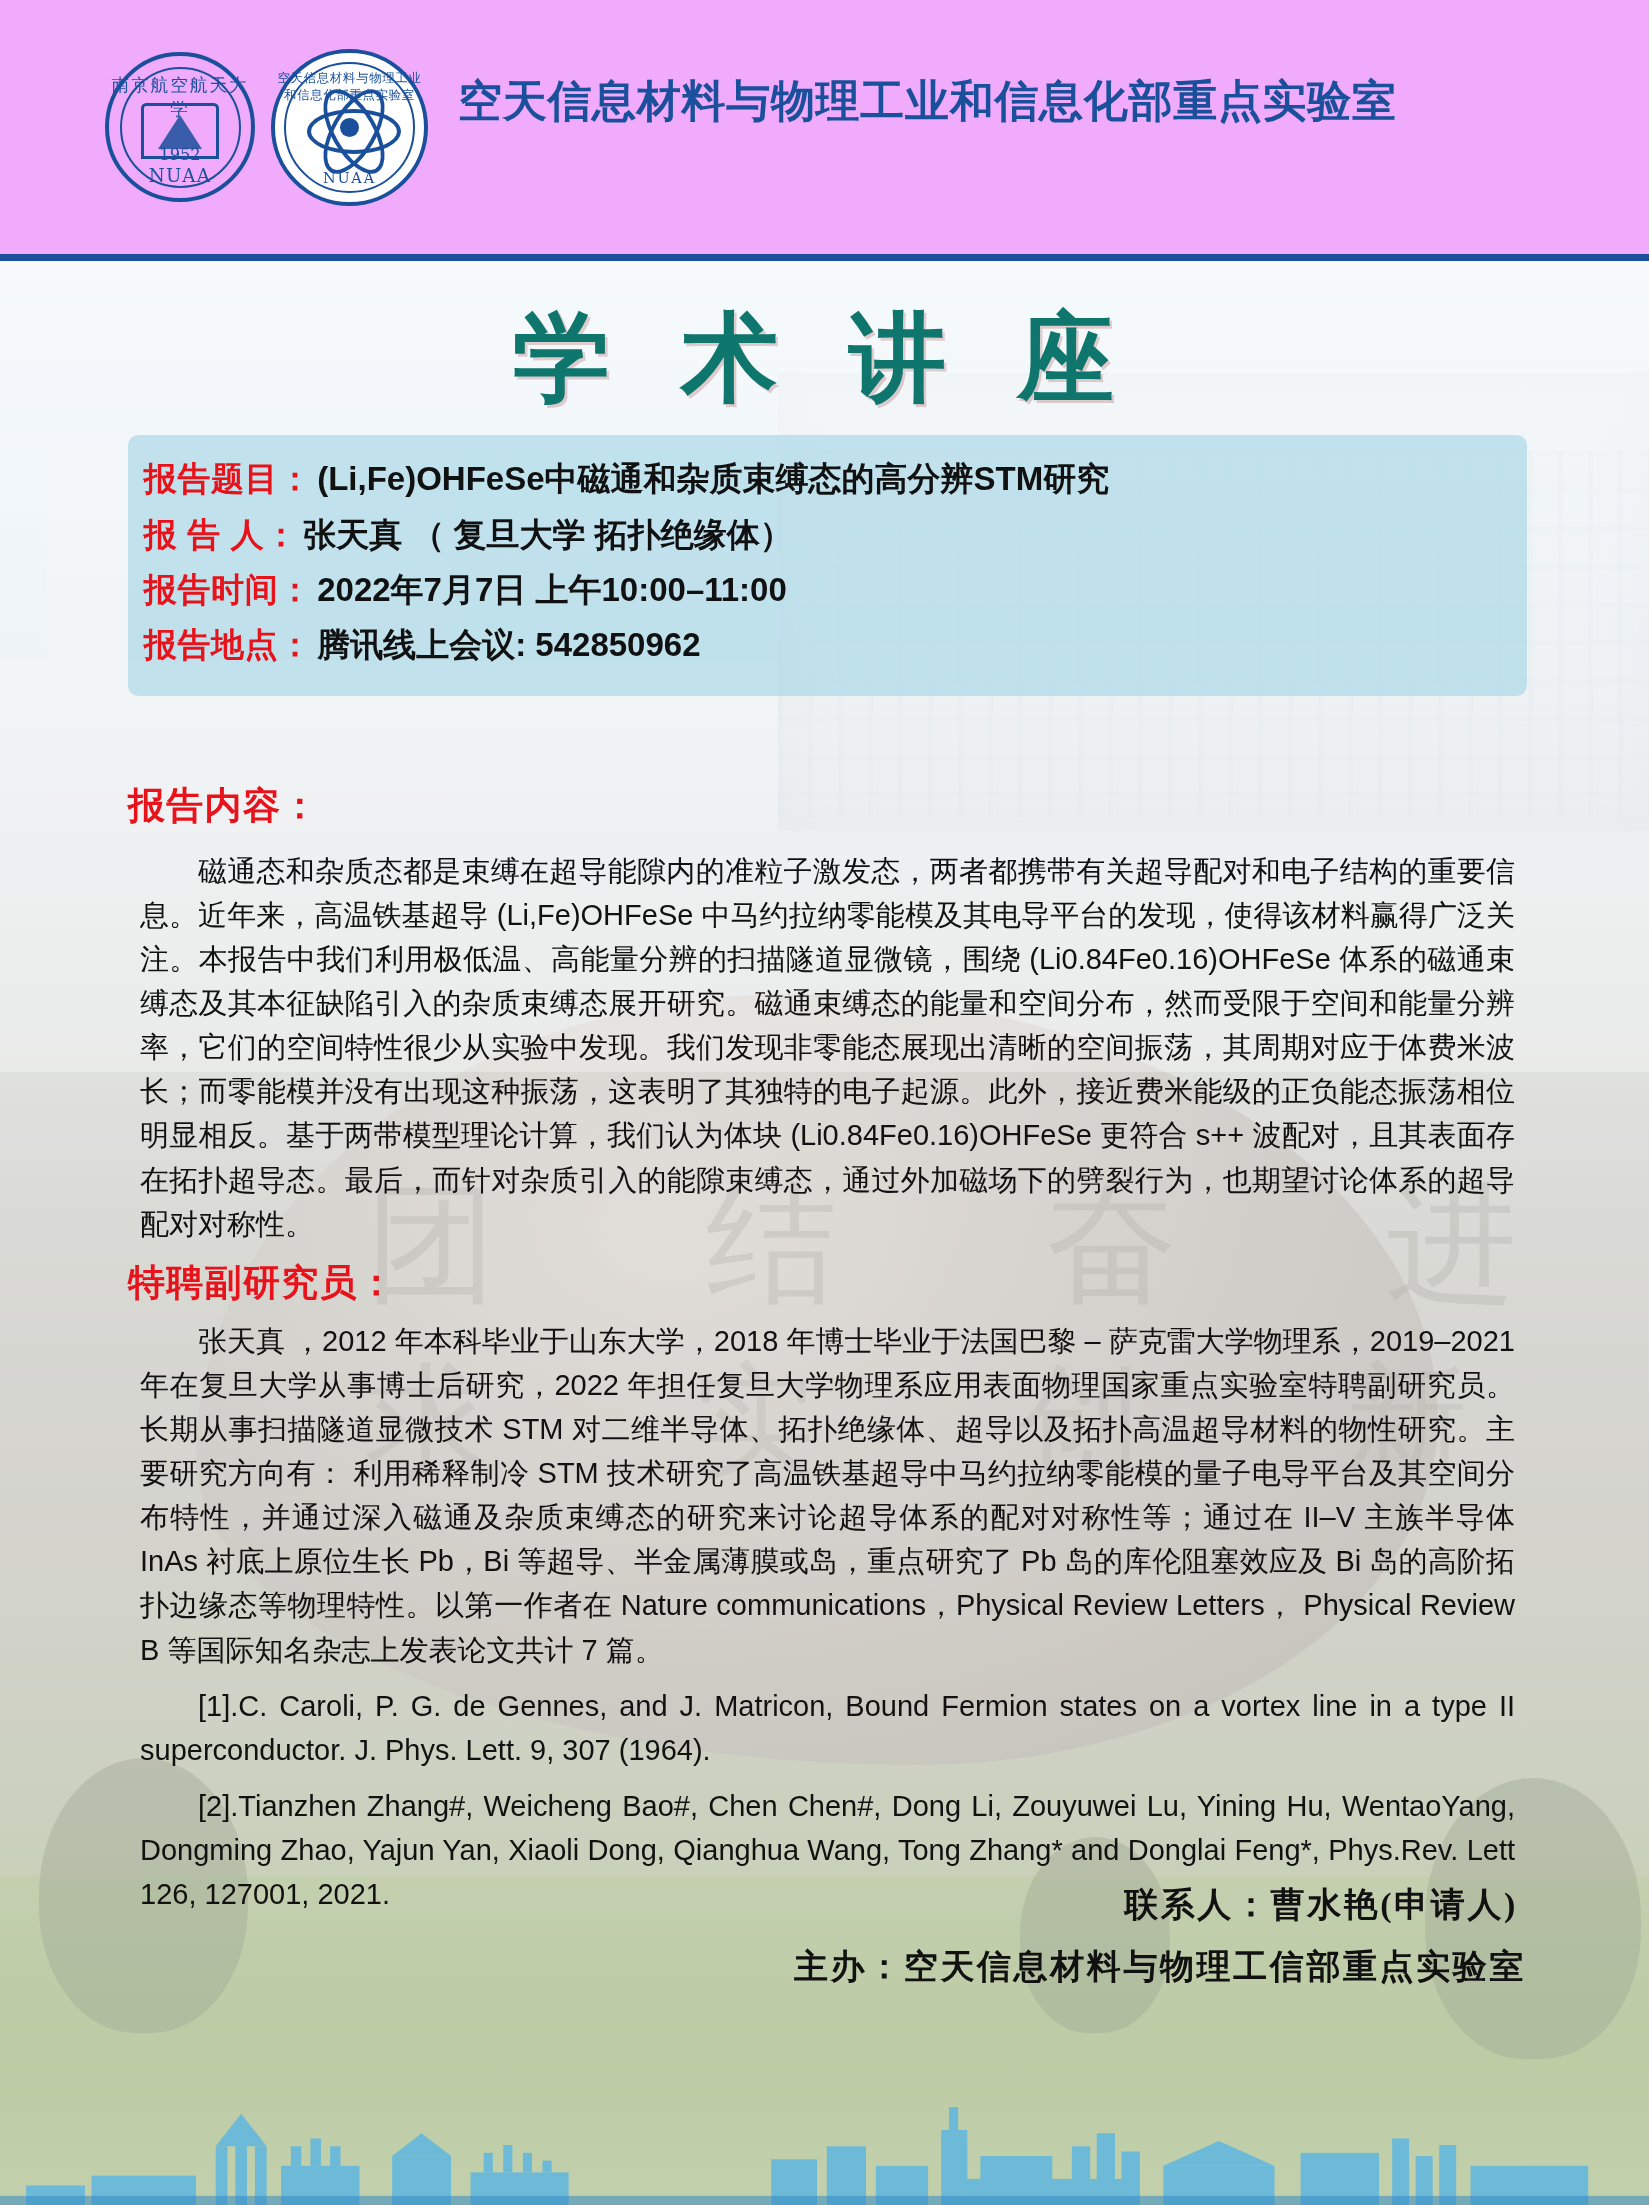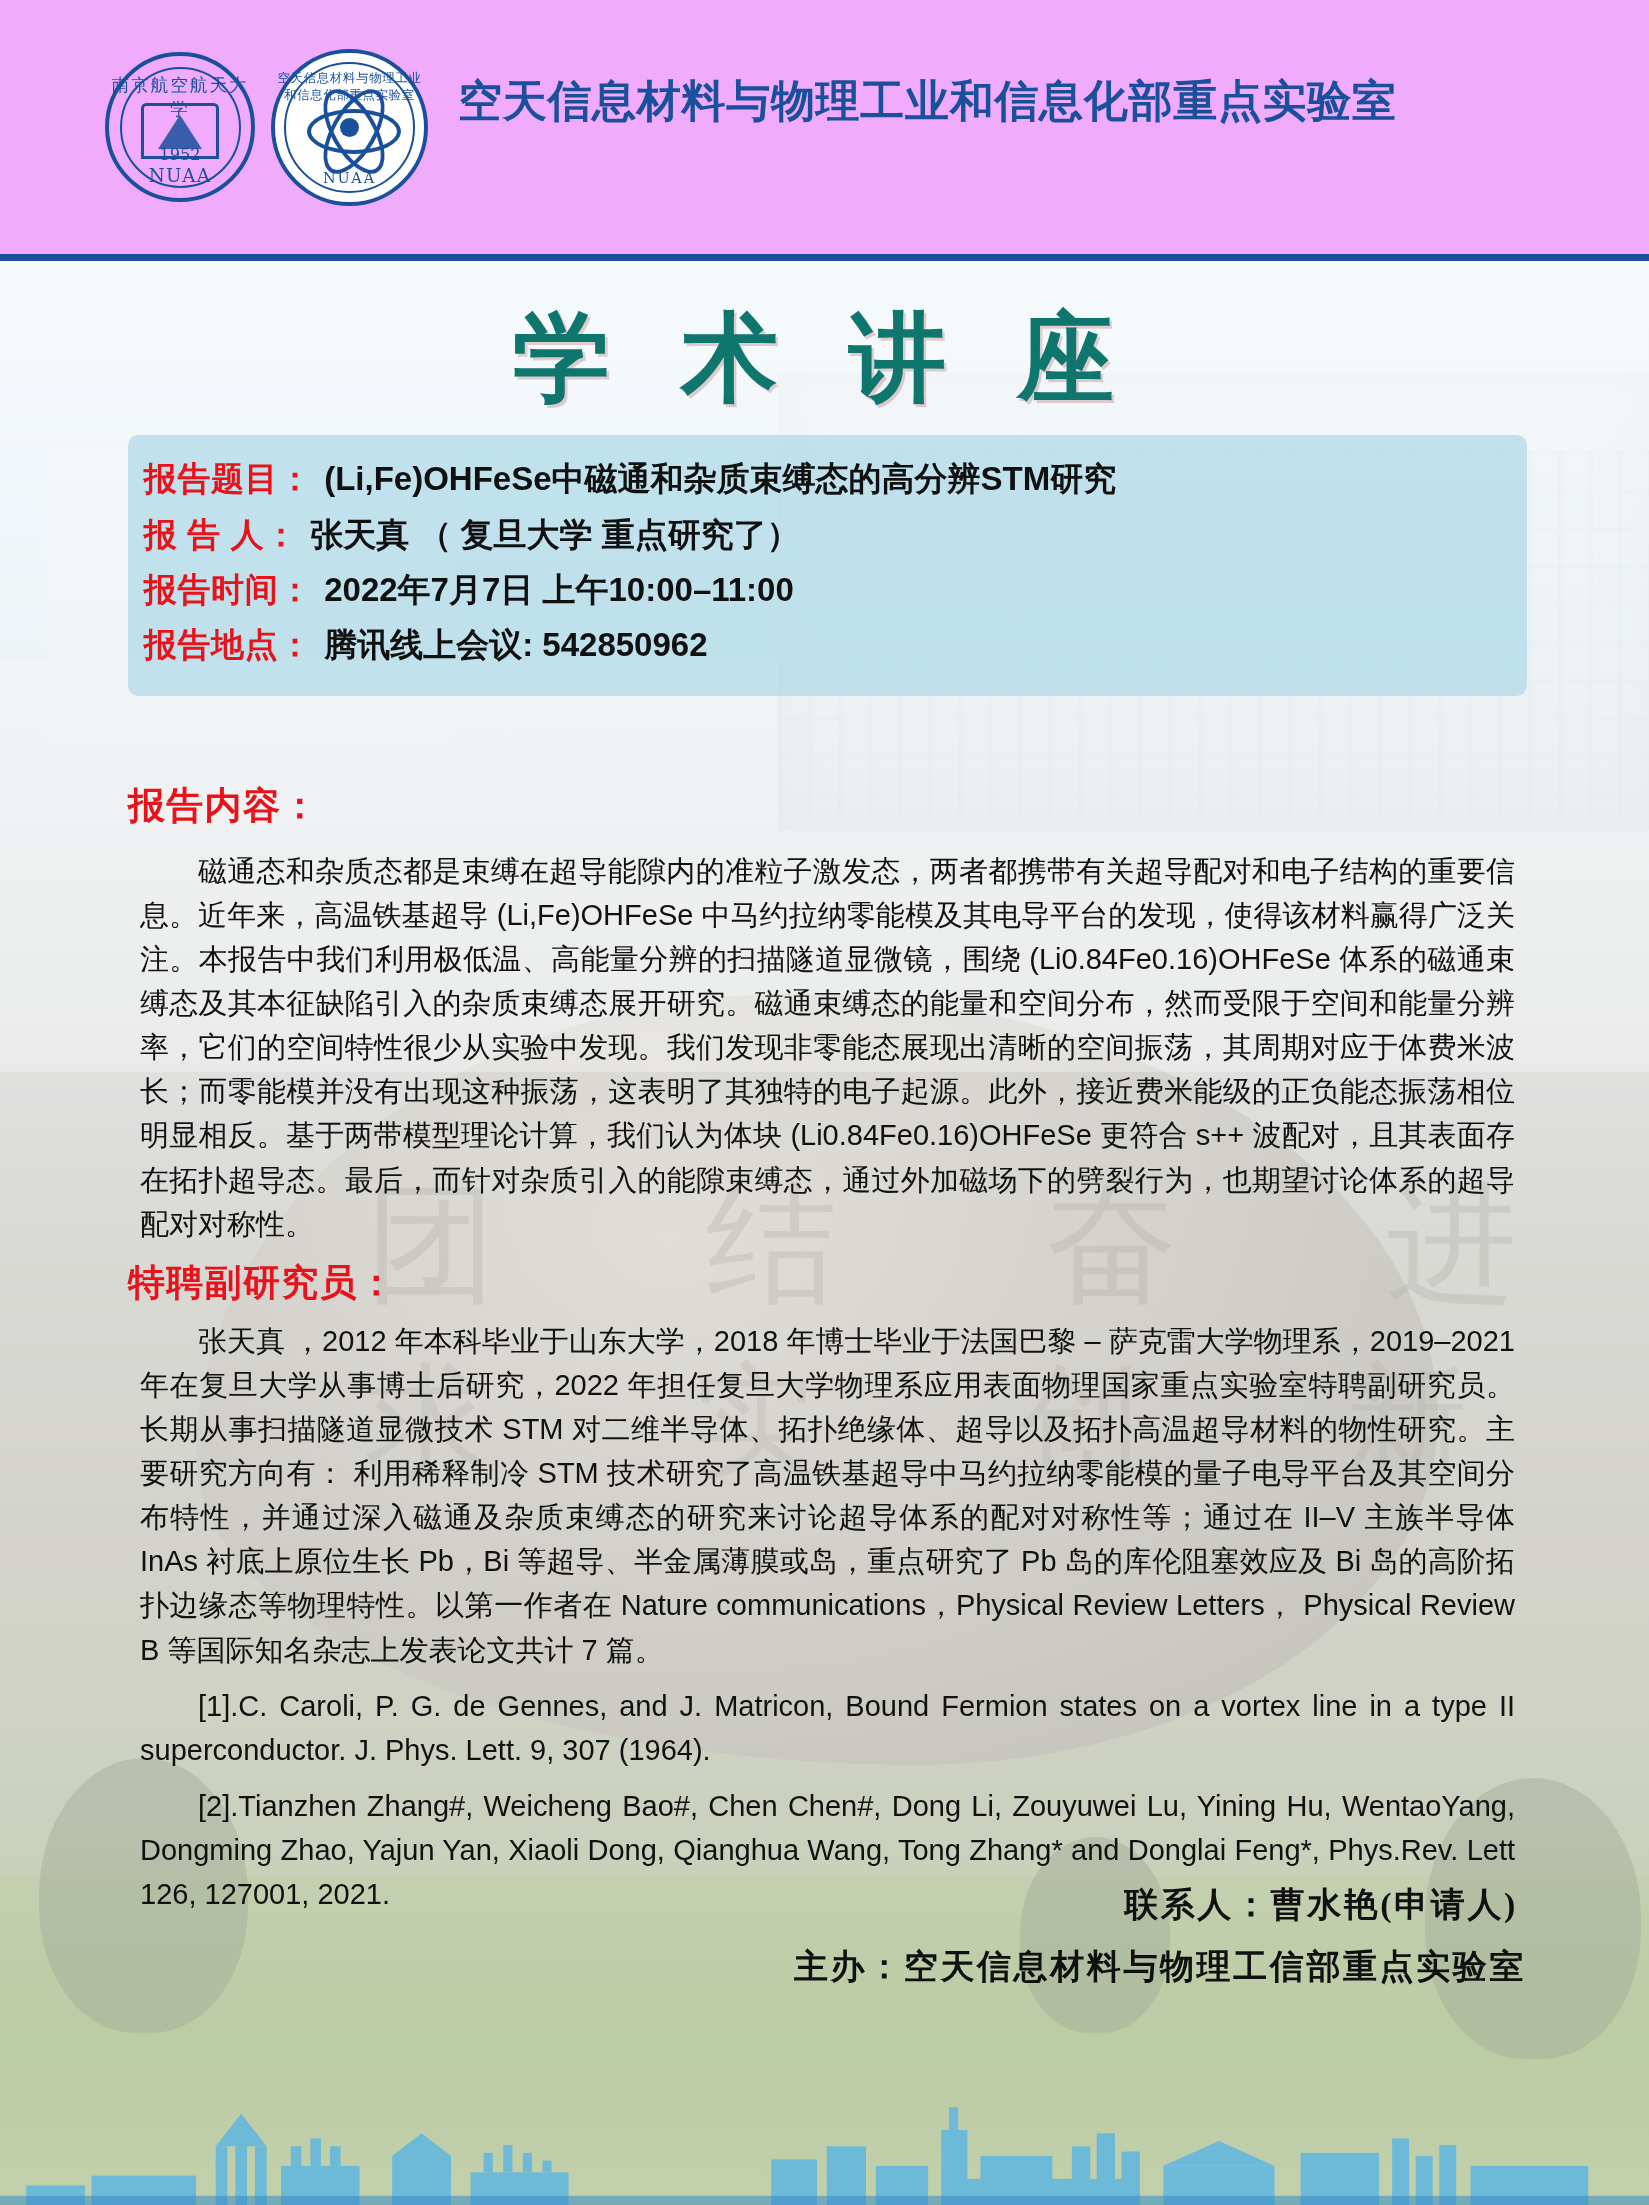--- a/index.html
+++ b/index.html
@@ -304,21 +304,21 @@
     align-items: baseline;
     padding: 5.2px 0 5.2px 15.7px;
     white-space: nowrap;
   }
   .info-label {
     color: #e8121a;
     font-size: 33px;
     font-weight: bold;
     letter-spacing: 0.7px;
     flex: 0 0 auto;
-    margin-right: 12px;
+    margin-right: 5px;
   }
   .info-value {
     color: #111111;
     font-size: 33px;
     font-weight: bold;
   }
 
   
   .section-heading {
     position: absolute;
@@ -415,21 +415,21 @@
 
   <div class="main-title">学 术 讲 座</div>
 
   <div class="info-box">
     <div class="info-row">
       <span class="info-label">报告题目：</span>
       <span class="info-value">(Li,Fe)OHFeSe中磁通和杂质束缚态的高分辨STM研究</span>
     </div>
     <div class="info-row">
       <span class="info-label">报 告 人：</span>
-      <span class="info-value">张天真 （ 复旦大学 重点研究了）</span>
+      <span class="info-value">张天真 （ 复旦大学 拓扑绝缘体）</span>
     </div>
     <div class="info-row">
       <span class="info-label">报告时间：</span>
       <span class="info-value">2022年7月7日 上午10:00–11:00</span>
     </div>
     <div class="info-row">
       <span class="info-label">报告地点：</span>
       <span class="info-value">腾讯线上会议: 542850962</span>
     </div>
   </div>

